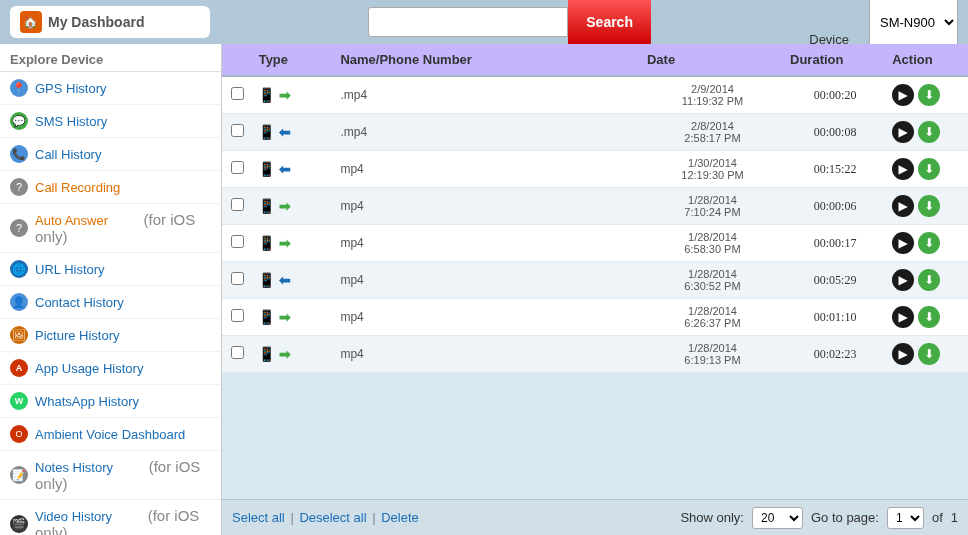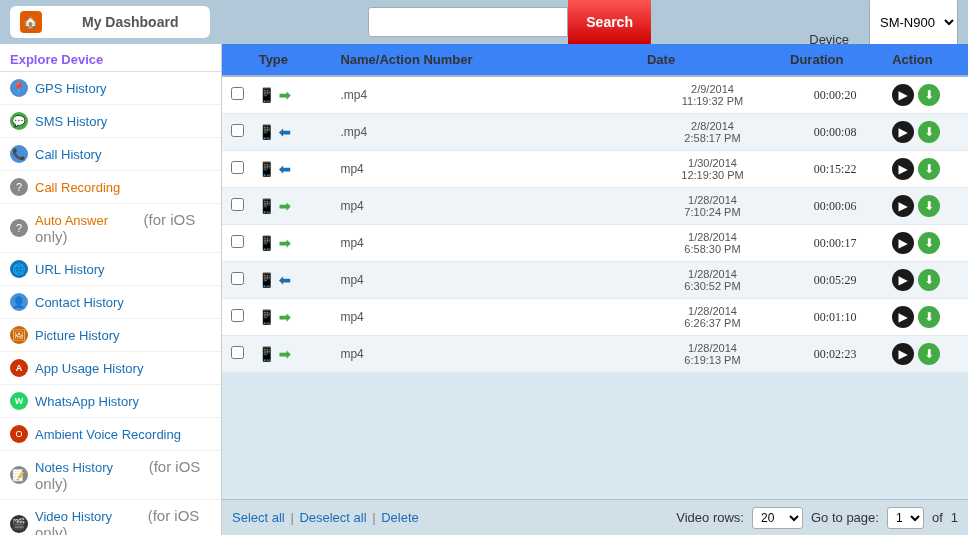--- a/index.html
+++ b/index.html
@@ -2,34 +2,34 @@
 <html><head>
   <meta charset="utf-8">
   <style>
     * { box-sizing: border-box; margin: 0; padding: 0; }
     body { font-family: Arial, sans-serif; font-size: 13px; background: #b0c8d8; width: 968px; height: 535px; overflow: hidden; }
 
     
     .header { display: flex; align-items: center; background: #b0c8d8; padding: 6px 10px; gap: 10px; height: 44px; }
     .logo-area { display: flex; align-items: center; background: white; border-radius: 6px; padding: 5px 10px; gap: 6px; min-width: 200px; }
     .logo-icon { width: 22px; height: 22px; background: #e05a00; border-radius: 4px; display: flex; align-items: center; justify-content: center; color: white; font-size: 12px; }
-    .logo-text { color: #555; font-weight: bold; font-size: 14px; margin-left: 34px; }
+    .logo-text { color: #555; font-weight: bold; font-size: 14px; }
     .search-area { display: flex; align-items: center; gap: 0; flex: 1; justify-content: center; }
     .search-input { border: 1px solid #aaa; border-radius: 3px 0 0 3px; height: 30px; width: 200px; padding: 0 8px; font-size: 13px; }
     .search-btn { background: linear-gradient(to bottom, #f55, #cc0000); color: white; border: none; border-radius: 0 3px 3px 0; height: 46px; padding: 0 18px; font-size: 14px; font-weight: bold; cursor: pointer; }
     .device-area { display: flex; align-items: flex-end; gap: 20px; margin-left: auto; }
     .device-label { color: #333; font-size: 13px; }
     .device-select { border: 1px solid #aaa; border-radius: 3px; padding: 15px 6px; font-size: 13px; background: white; }
 
     
     .main-layout { display: flex; height: 491px; }
 
     
     .sidebar { width: 222px; background: white; border-right: 1px solid #ccc; overflow-y: auto; flex-shrink: 0; }
-    .sidebar-section { padding: 8px 0 4px 10px; font-weight: bold; color: #8b5cf6; font-size: 13px; border-bottom: 1px solid #e0e0e0; }
+    .sidebar-section { padding: 8px 0 4px 10px; font-weight: bold; color: #737373; font-size: 13px; border-bottom: 1px solid #e0e0e0; }
     .sidebar-item { display: flex; align-items: center; gap: 7px; padding: 7px 8px 7px 10px; cursor: pointer; border-bottom: 1px solid #f0f0f0; }
     .sidebar-item-label { color: #1a6eb5; font-size: 13px; }
     .sidebar-item-label.orange { color: #e07000; }
     .sidebar-item-sub { color: #888; font-size: 15px; margin-left: 32px; }
     .icon-circle { width: 18px; height: 18px; border-radius: 50%; display: flex; align-items: center; justify-content: center; font-size: 11px; flex-shrink: 0; }
     .icon-gps { background: #4a90d9; color: white; }
     .icon-sms { background: #44aa44; color: white; }
     .icon-call { background: #4a90d9; color: white; }
     .icon-rec { background: #888; color: white; }
     .icon-url { background: #1a6eb5; color: white; }
@@ -41,21 +41,21 @@
     .icon-notes { background: #888; color: white; }
     .icon-video { background: #333; color: white; }
     .icon-voice { background: #888; color: white; }
 
     
     .content { flex: 1; background: #d8e8f0; display: flex; flex-direction: column; overflow: hidden; }
 
     
     .table-container { flex: 1; overflow-y: auto; background: #d8e8f0; padding: 0; }
     table { width: 100%; border-collapse: collapse; background: white; }
-    thead tr { background: #3b82f6; }
+    thead tr { background: #c4b5fd; }
     thead th { padding: 8px 6px; text-align: left; font-size: 13px; color: #333; border-bottom: 2px solid #a0b8c8; font-weight: bold; }
     tbody tr { border-bottom: 1px solid #e0e8ee; }
     tbody tr:nth-child(odd) { background: white; }
     tbody tr:nth-child(even) { background: #eef4f8; }
     tbody td { padding: 6px 6px; vertical-align: middle; font-size: 12px; color: #333; }
     .type-icons { display: flex; align-items: center; gap: 3px; }
     .phone-icon { font-size: 14px; color: #555; }
     .arrow-icon { font-size: 14px; font-weight: bold; }
     .arrow-out { color: #44aa44; }
     .arrow-in { color: #1a6eb5; }
@@ -139,21 +139,21 @@
     <div class="sidebar-item">
       <div class="icon-circle icon-app" style="font-size:9px; font-weight:bold;">A</div>
       <span class="sidebar-item-label">App Usage History</span>
     </div>
     <div class="sidebar-item">
       <div class="icon-circle icon-whatsapp" style="font-size:9px; font-weight:bold;">W</div>
       <span class="sidebar-item-label">WhatsApp History</span>
     </div>
     <div class="sidebar-item">
       <div class="icon-circle icon-ambient" style="font-size:9px;">O</div>
-      <span class="sidebar-item-label">Ambient Voice Recording</span>
+      <span class="sidebar-item-label">Ambient Voice Dashboard</span>
     </div>
     <div class="sidebar-item">
       <div class="icon-circle icon-notes">📝</div>
       <span class="sidebar-item-label">Notes History <span class="sidebar-item-sub">(for iOS only)</span></span>
     </div>
     <div class="sidebar-item">
       <div class="icon-circle icon-video">🎬</div>
       <span class="sidebar-item-label">Video History <span class="sidebar-item-sub">(for iOS only)</span></span>
     </div>
     <div class="sidebar-item">
@@ -162,21 +162,21 @@
     </div>
   </div>
 
   <div class="content">
     <div class="table-container">
       <table>
         <thead>
           <tr>
             <th class="col-check"></th>
             <th class="col-type">Type</th>
-            <th class="col-name">Name/Action Number</th>
+            <th class="col-name">Name/Phone Number</th>
             <th class="col-date">Date</th>
             <th class="col-duration">Duration</th>
             <th class="col-action">Action</th>
           </tr>
         </thead>
         <tbody id="table-body">
         <tr>
     <td class="col-check">
       <input type="checkbox" style="">
     </td>
@@ -342,21 +342,21 @@
 
     <div class="footer">
       <div class="footer-links">
         <a>Select all</a>
         <span class="footer-sep"> | </span>
         <a>Deselect all</a>
         <span class="footer-sep"> | </span>
         <a>Delete</a>
       </div>
       <div class="footer-right">
-        <span>Video rows:</span>
+        <span>Show only:</span>
         <select class="footer-select">
           <option>10</option>
           <option selected="">20</option>
           <option>50</option>
           <option>100</option>
         </select>
         <span>Go to page:</span>
         <select class="footer-select">
           <option>1</option>
         </select>

